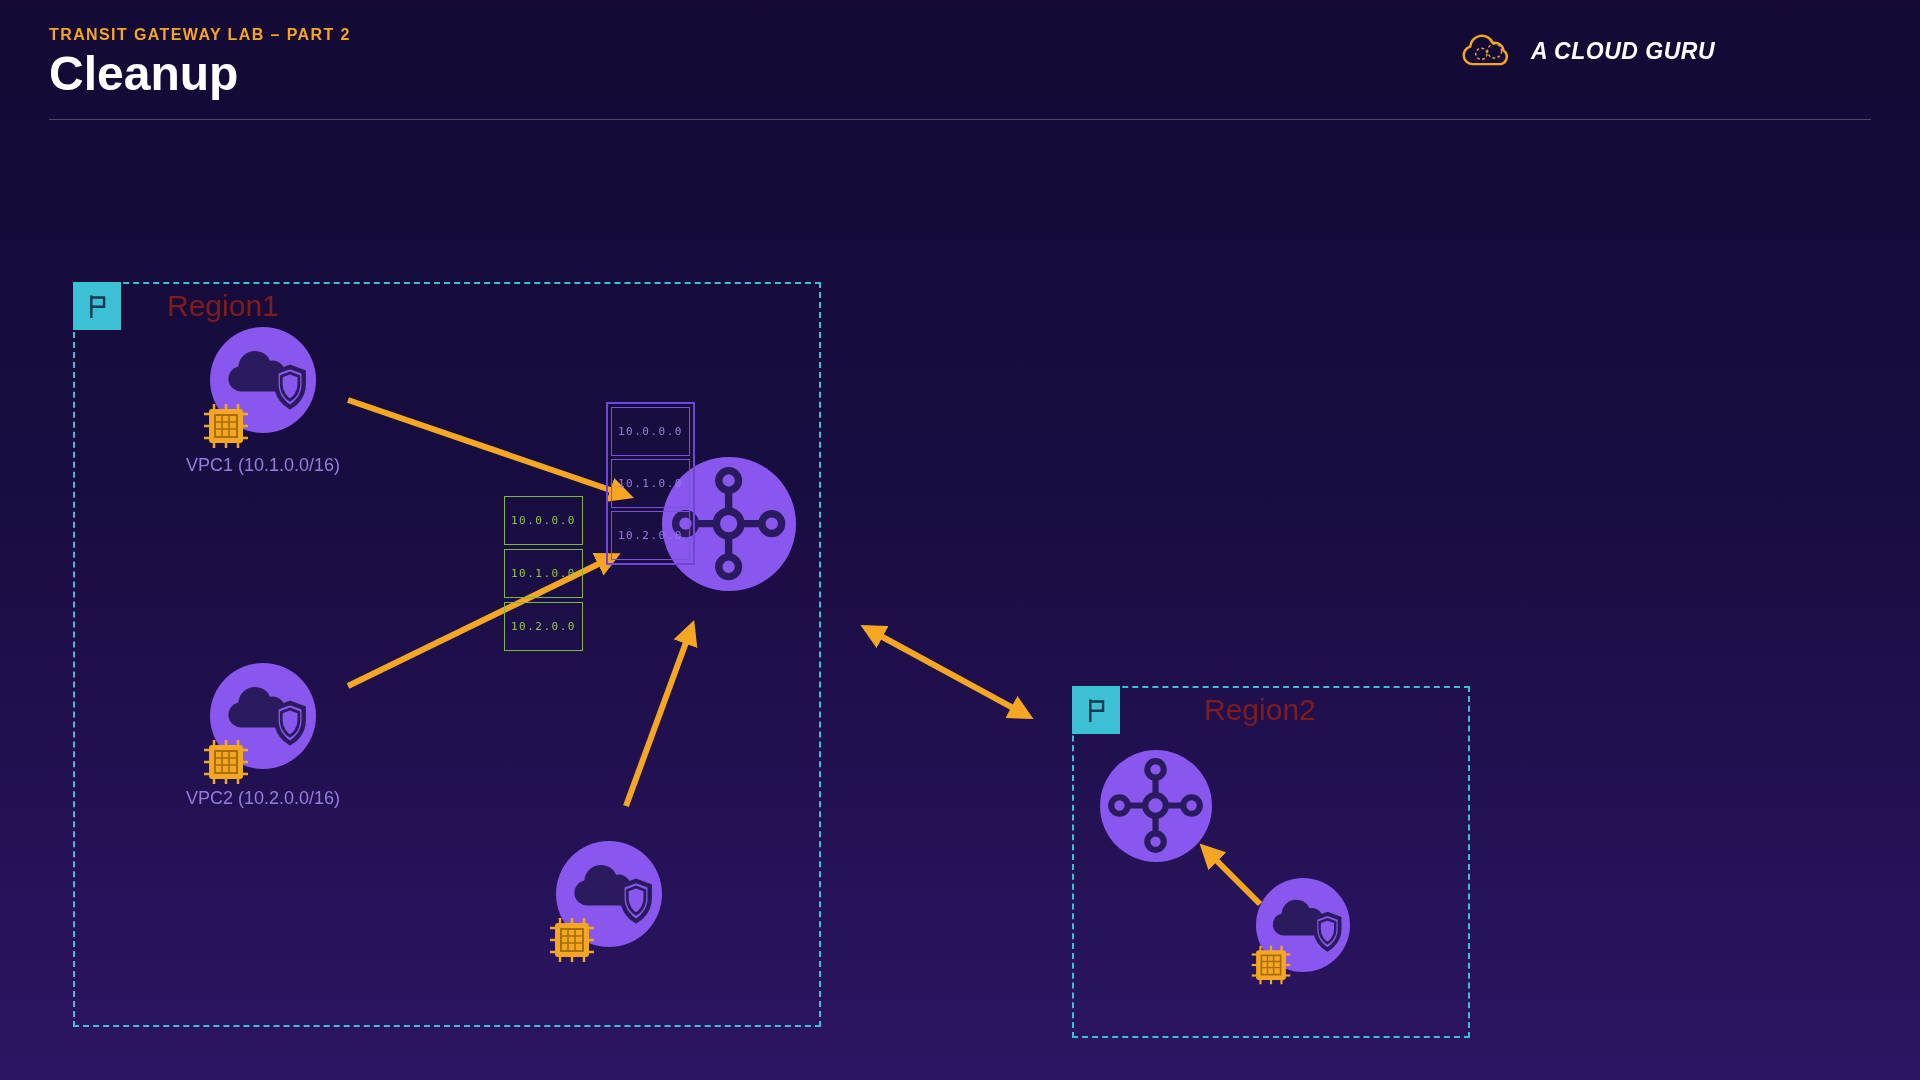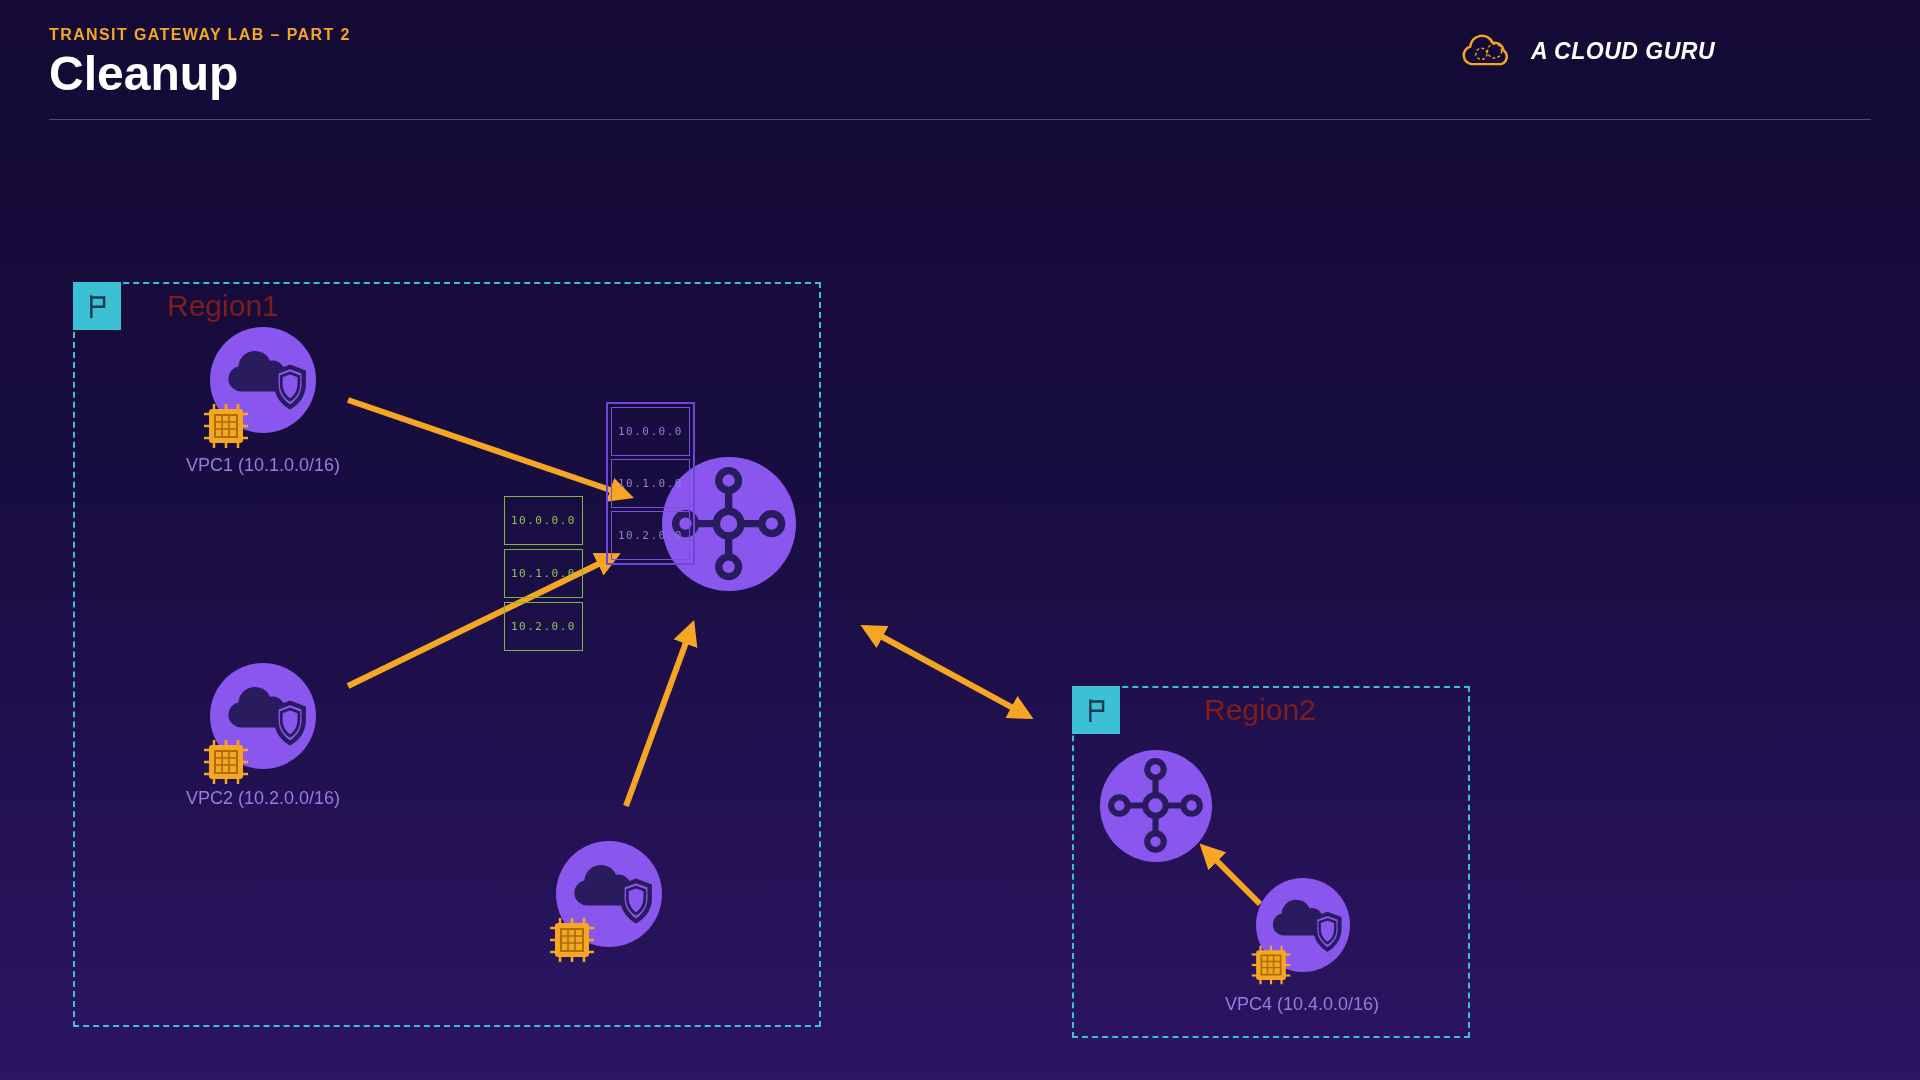--- a/index.html
+++ b/index.html
@@ -261,15 +261,14 @@
           <line x1="2" y1="36" x2="8" y2="36"></line>
         <line x1="40" y1="12" x2="46" y2="12"></line>
           <line x1="40" y1="24" x2="46" y2="24"></line>
           <line x1="40" y1="36" x2="46" y2="36"></line>
       </g>
       <rect x="7" y="7" width="34" height="34" rx="3" fill="#f5a623"></rect>
       <rect x="13" y="13" width="22" height="22" fill="none" stroke="#a96f05" stroke-width="2"></rect>
       <path d="M13,20 h22 M13,27 h22 M20,13 v22 M27,13 v22" stroke="#a96f05" stroke-width="1.6" fill="none"></path>
     </svg>
   </div>
-  <div class="vpc-label" style="left:1122px; top:994px;">VPC4 (10.4.0.0/16)</div>
 
 </div>
 
 </body></html>

